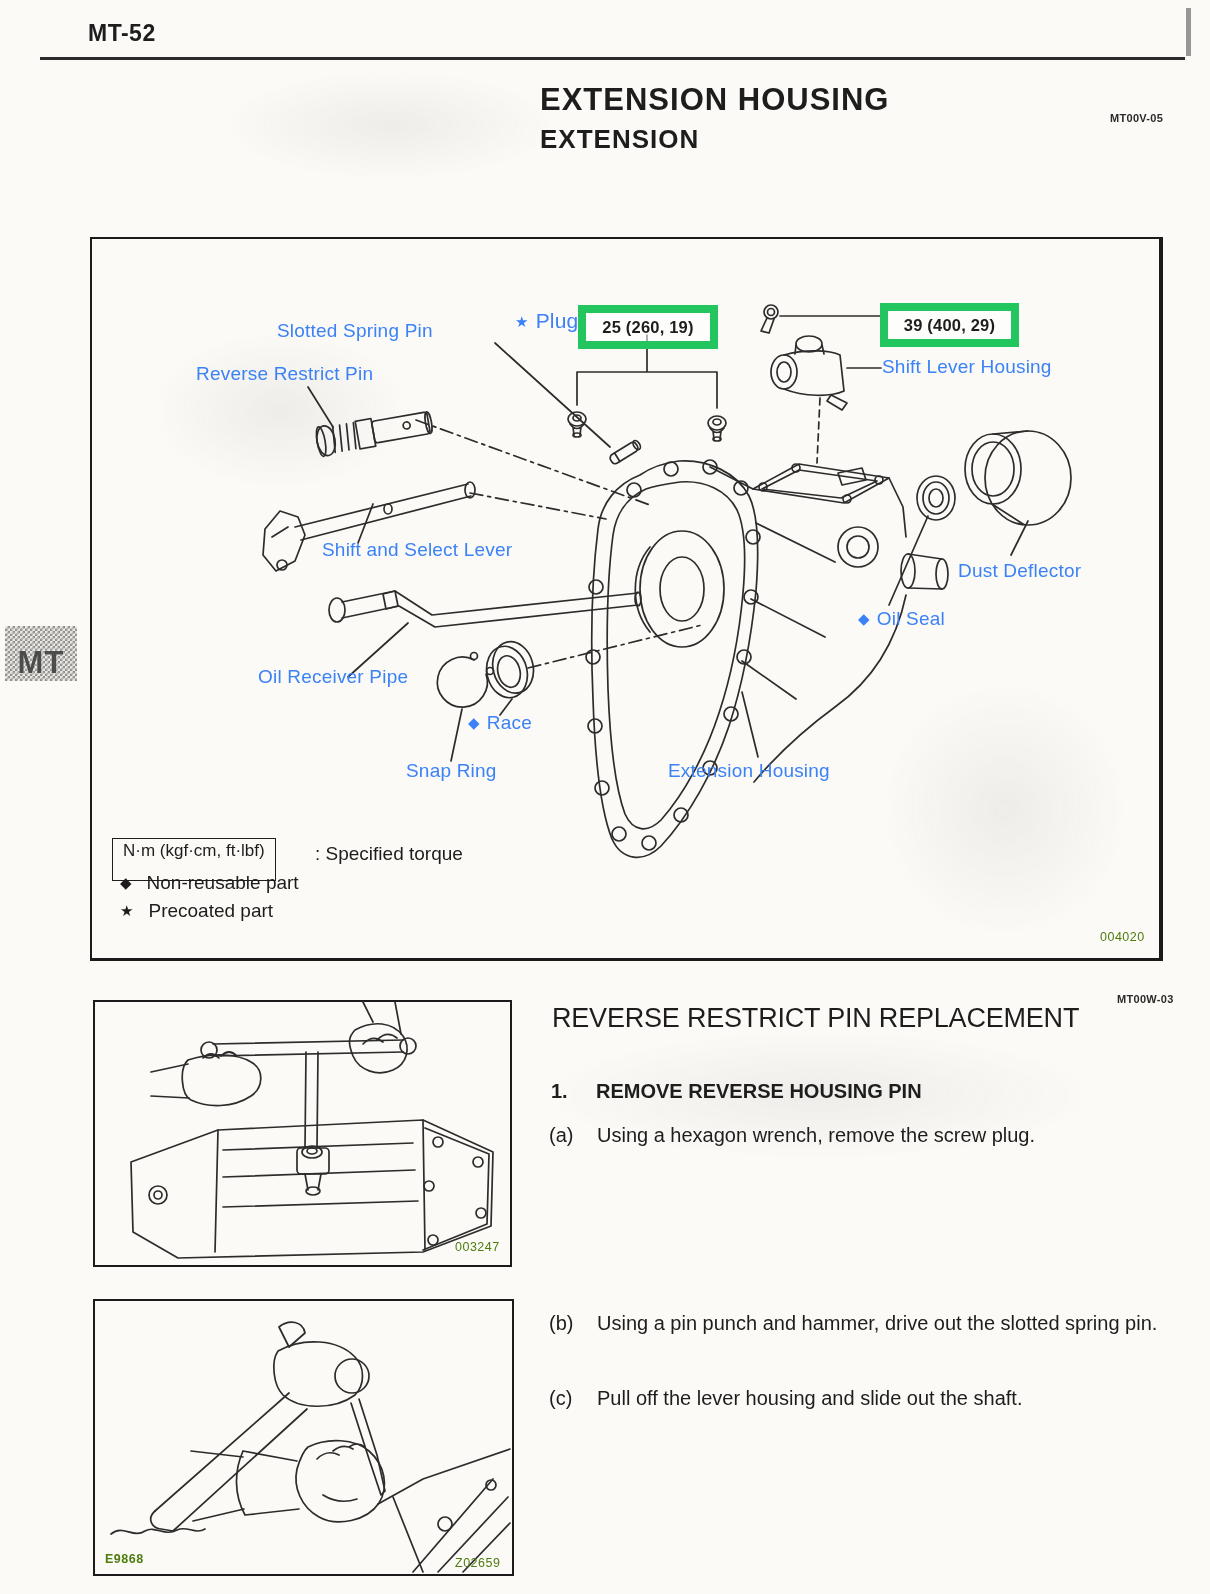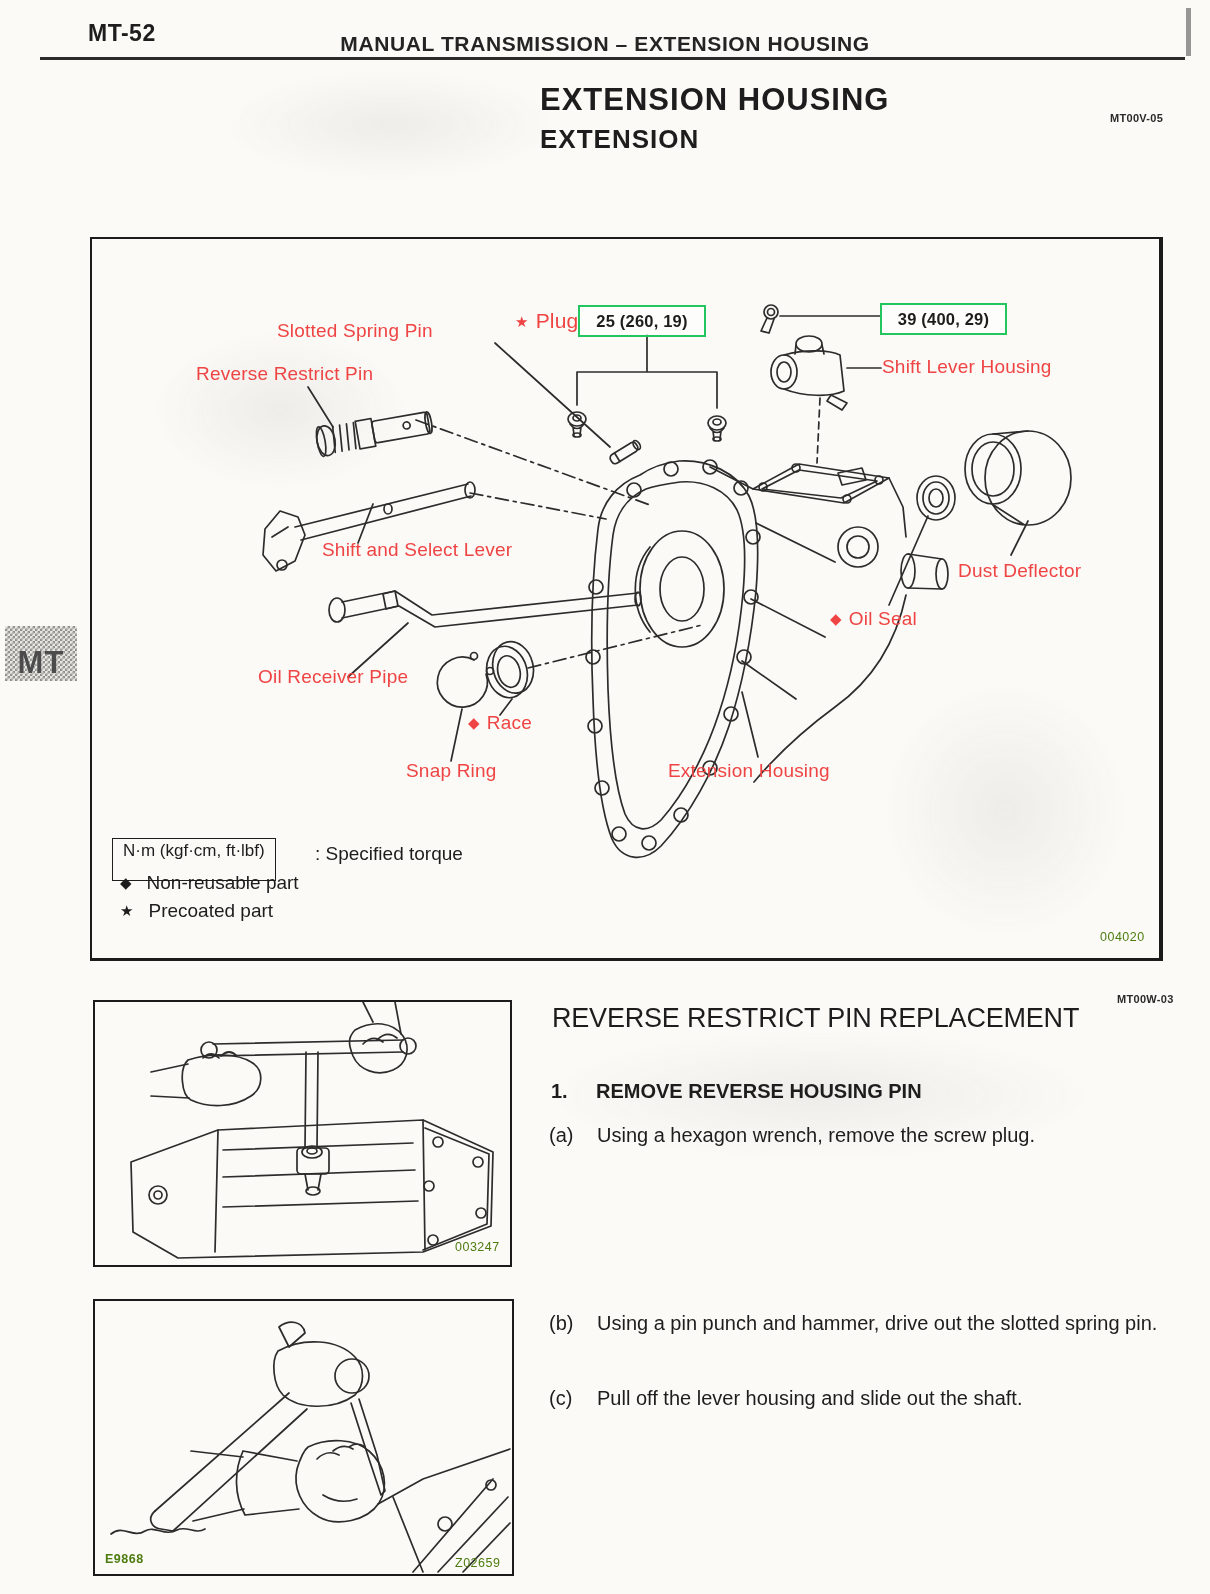--- a/index.html
+++ b/index.html
@@ -10,23 +10,23 @@
   .runhead{position:absolute;left:0;top:32px;width:1210px;text-align:center;
            font-size:21px;font-weight:bold;letter-spacing:.6px;color:#242424;}
   .headrule{position:absolute;left:40px;top:57px;width:1145px;height:3px;background:#2b2b2b;}
   .title1{position:absolute;left:540px;top:82px;font-size:31px;font-weight:bold;letter-spacing:1px;}
   .title2{position:absolute;left:540px;top:124px;font-size:26px;font-weight:bold;letter-spacing:1px;}
   .tinycode{position:absolute;font-size:11px;font-weight:bold;color:#2a2a2a;letter-spacing:.3px;}
   
   .frame{position:absolute;border:2.5px solid #1b1b1b;}
   .mainframe{border-width:2.5px 4.5px 3px 2.5px;}
   
-  .lbl{position:absolute;font-size:19px;color:#ef4444;white-space:nowrap;letter-spacing:.2px;}
+  .lbl{position:absolute;font-size:19px;color:#3b82f6;white-space:nowrap;letter-spacing:.2px;}
   .sym{display:inline-block;font-size:15px;margin-right:7px;transform:translateY(-1px);}
-  .tqbox{position:absolute;border:2px solid #22c55e;display:flex;align-items:center;justify-content:center;
+  .tqbox{position:absolute;border:8px solid #22c55e;display:flex;align-items:center;justify-content:center;
          font-weight:bold;font-size:16.5px;letter-spacing:.2px;background:rgba(255,255,255,.55);}
   .figcode{position:absolute;font-size:12.5px;color:#4d7c0f;letter-spacing:.5px;}
   
   .legendbox{position:absolute;border:1.8px solid #1e1e1e;font-size:17px;padding:2px 10px 19px 10px;white-space:nowrap;}
   .legendtxt{position:absolute;font-size:19px;white-space:nowrap;}
   
   .mttab{position:absolute;left:5px;top:626px;width:72px;height:55px;
          display:flex;align-items:flex-end;justify-content:center;
          background-image:
            linear-gradient(45deg,#8f8f8d 25%,transparent 25%,transparent 75%,#8f8f8d 75%),
@@ -53,21 +53,20 @@
 
 <div class="page">
 
   <div class="ghost" style="left:220px;top:70px;width:340px;height:110px"></div>
   <div class="ghost" style="left:880px;top:680px;width:250px;height:260px"></div>
   <div class="ghost" style="left:540px;top:1030px;width:560px;height:130px"></div>
   <div class="ghost" style="left:150px;top:330px;width:260px;height:160px"></div>
   <div class="scanline" style="left:1186px;top:8px;width:5px;height:48px"></div>
 
   <div class="pageno">MT-52</div>
-  <div class="runhead">MANUAL TRANSMISSION – EXTENSION HOUSING</div>
   <div class="headrule"></div>
 
   <div class="title1">EXTENSION HOUSING</div>
   <div class="title2">EXTENSION</div>
   <div class="tinycode" style="left:1110px;top:112px">MT00V-05</div>
 
   <div class="mttab">
     <span>MT</span>
   </div>
 
@@ -233,21 +232,21 @@
   <div class="lbl" style="left:277px;top:320px">Slotted Spring Pin</div>
   <div class="lbl" style="left:196px;top:363px">Reverse Restrict Pin</div>
   <div class="lbl" style="left:515px;top:309px;font-size:21px">
     <span class="sym">★</span><span>Plug</span>
   </div>
   <div class="tqbox" style="left:578px;top:305px;width:124px;height:28px">25 (260, 19)</div>
   <div class="tqbox" style="left:880px;top:303px;width:123px;height:28px">39 (400, 29)</div>
   <div class="lbl" style="left:882px;top:356px">Shift Lever Housing</div>
   <div class="lbl" style="left:322px;top:539px">Shift and Select Lever</div>
   <div class="lbl" style="left:958px;top:560px">Dust Deflector</div>
-  <div class="lbl" style="left:830px;top:608px">
+  <div class="lbl" style="left:858px;top:608px">
     <span class="sym">◆</span><span>Oil Seal</span>
   </div>
   <div class="lbl" style="left:258px;top:666px">Oil Receiver Pipe</div>
   <div class="lbl" style="left:468px;top:712px">
     <span class="sym">◆</span><span>Race</span>
   </div>
   <div class="lbl" style="left:406px;top:760px">Snap Ring</div>
   <div class="lbl" style="left:668px;top:760px">Extension Housing</div>
 
   <div class="legendbox" style="left:112px;top:838px">N·m (kgf·cm, ft·lbf)</div>

